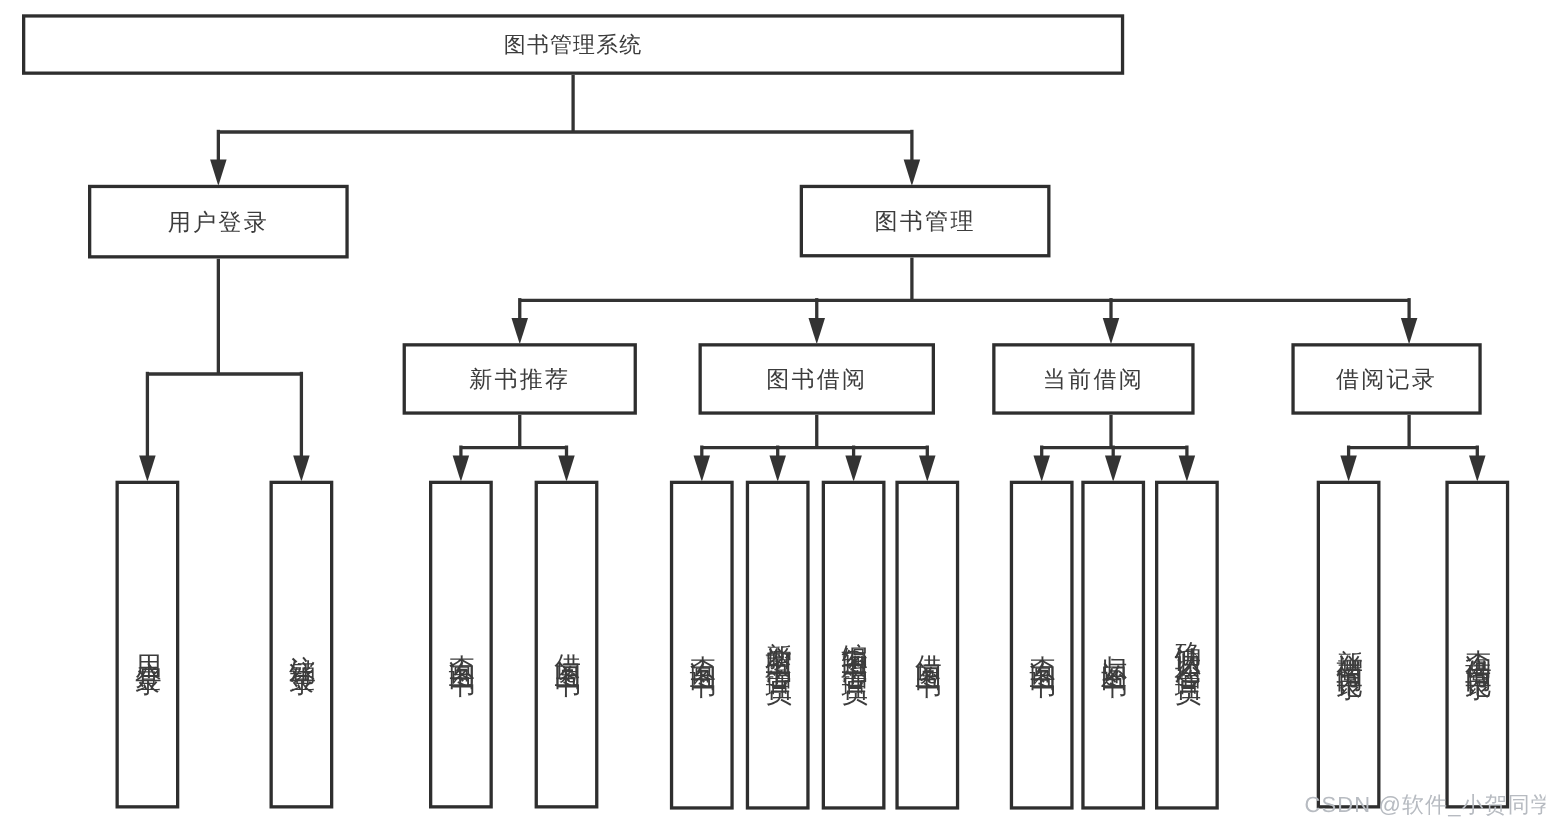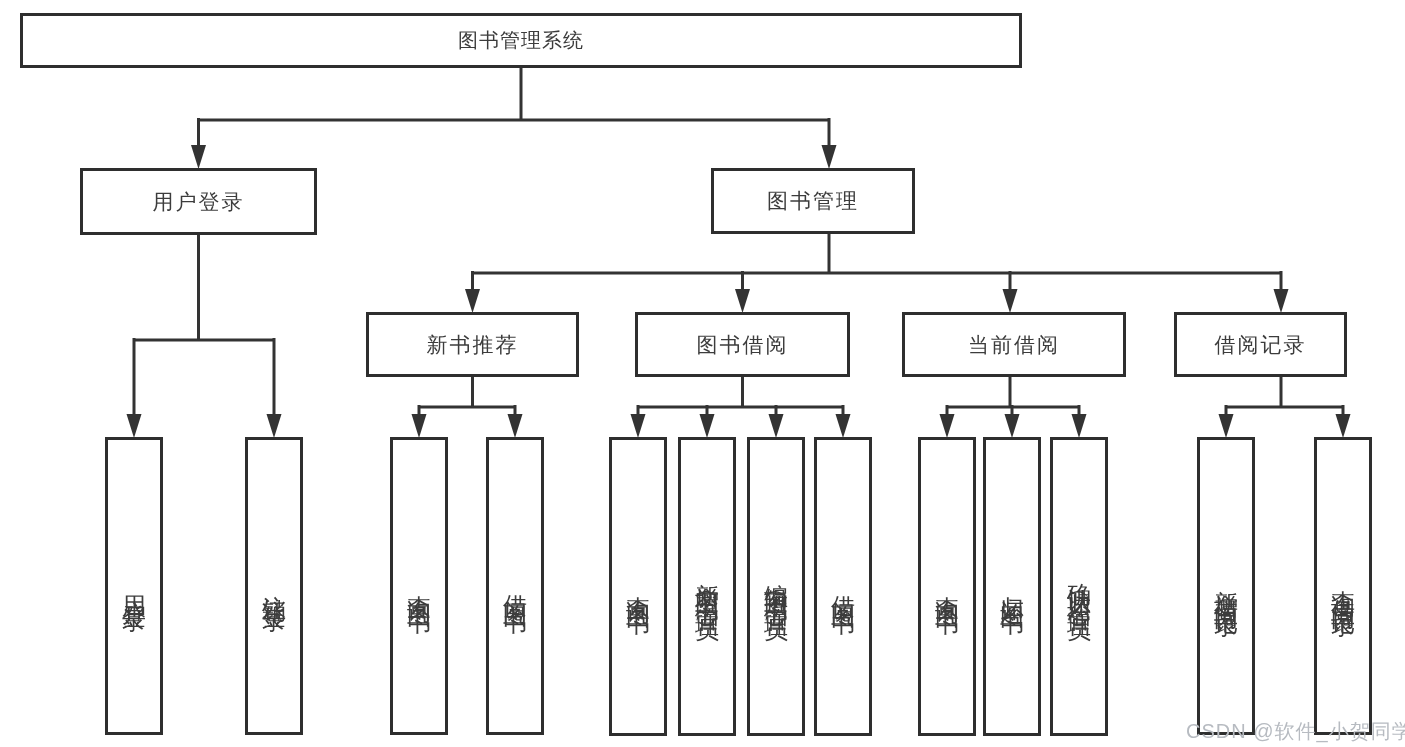--- a/index.html
+++ b/index.html
@@ -113,31 +113,31 @@
     </g>
   </svg>
 
   <div class="node root-node" style="left:20px;top:13px;width:1002px;height:55px">
     <span>图书管理系统</span>
   </div>
 
   <div class="node h-node" style="left:80px;top:168px;width:237px;height:67px">
     <span>用户登录</span>
   </div>
-  <div class="node h-node" style="left:711px;top:168px;width:204px;height:66px">
+  <div class="node h-node" style="left:727px;top:168px;width:228px;height:66px">
     <span>图书管理</span>
   </div>
 
   <div class="node h-node" style="left:635px;top:312px;width:215px;height:65px">
     <span>图书借阅</span>
   </div>
   <div class="node h-node" style="left:366px;top:312px;width:213px;height:65px">
     <span>新书推荐</span>
   </div>
-  <div class="node h-node" style="left:902px;top:312px;width:224px;height:65px">
+  <div class="node h-node" style="left:902px;top:312px;width:184px;height:65px">
     <span>当前借阅</span>
   </div>
   <div class="node h-node" style="left:1174px;top:312px;width:173px;height:65px">
     <span>借阅记录</span>
   </div>
 
   <div class="node leaf" style="left:105px;top:437px;width:58px;height:298px">
     <span>用户登录</span>
   </div>
   <div class="node leaf" style="left:245px;top:437px;width:58px;height:298px">

